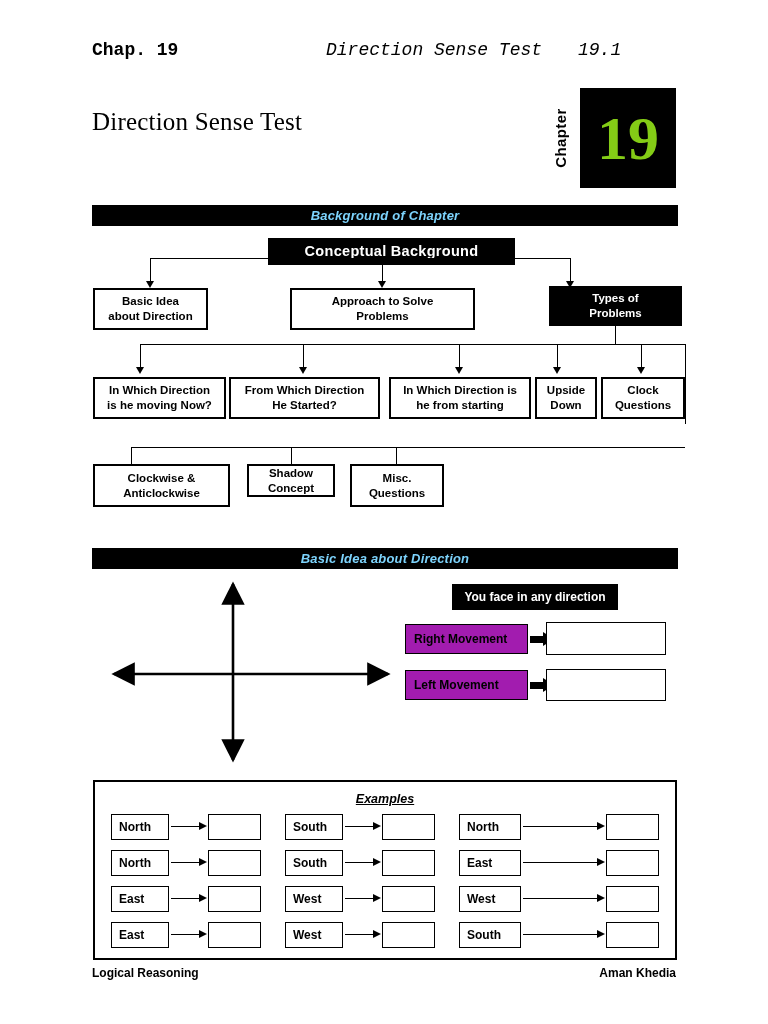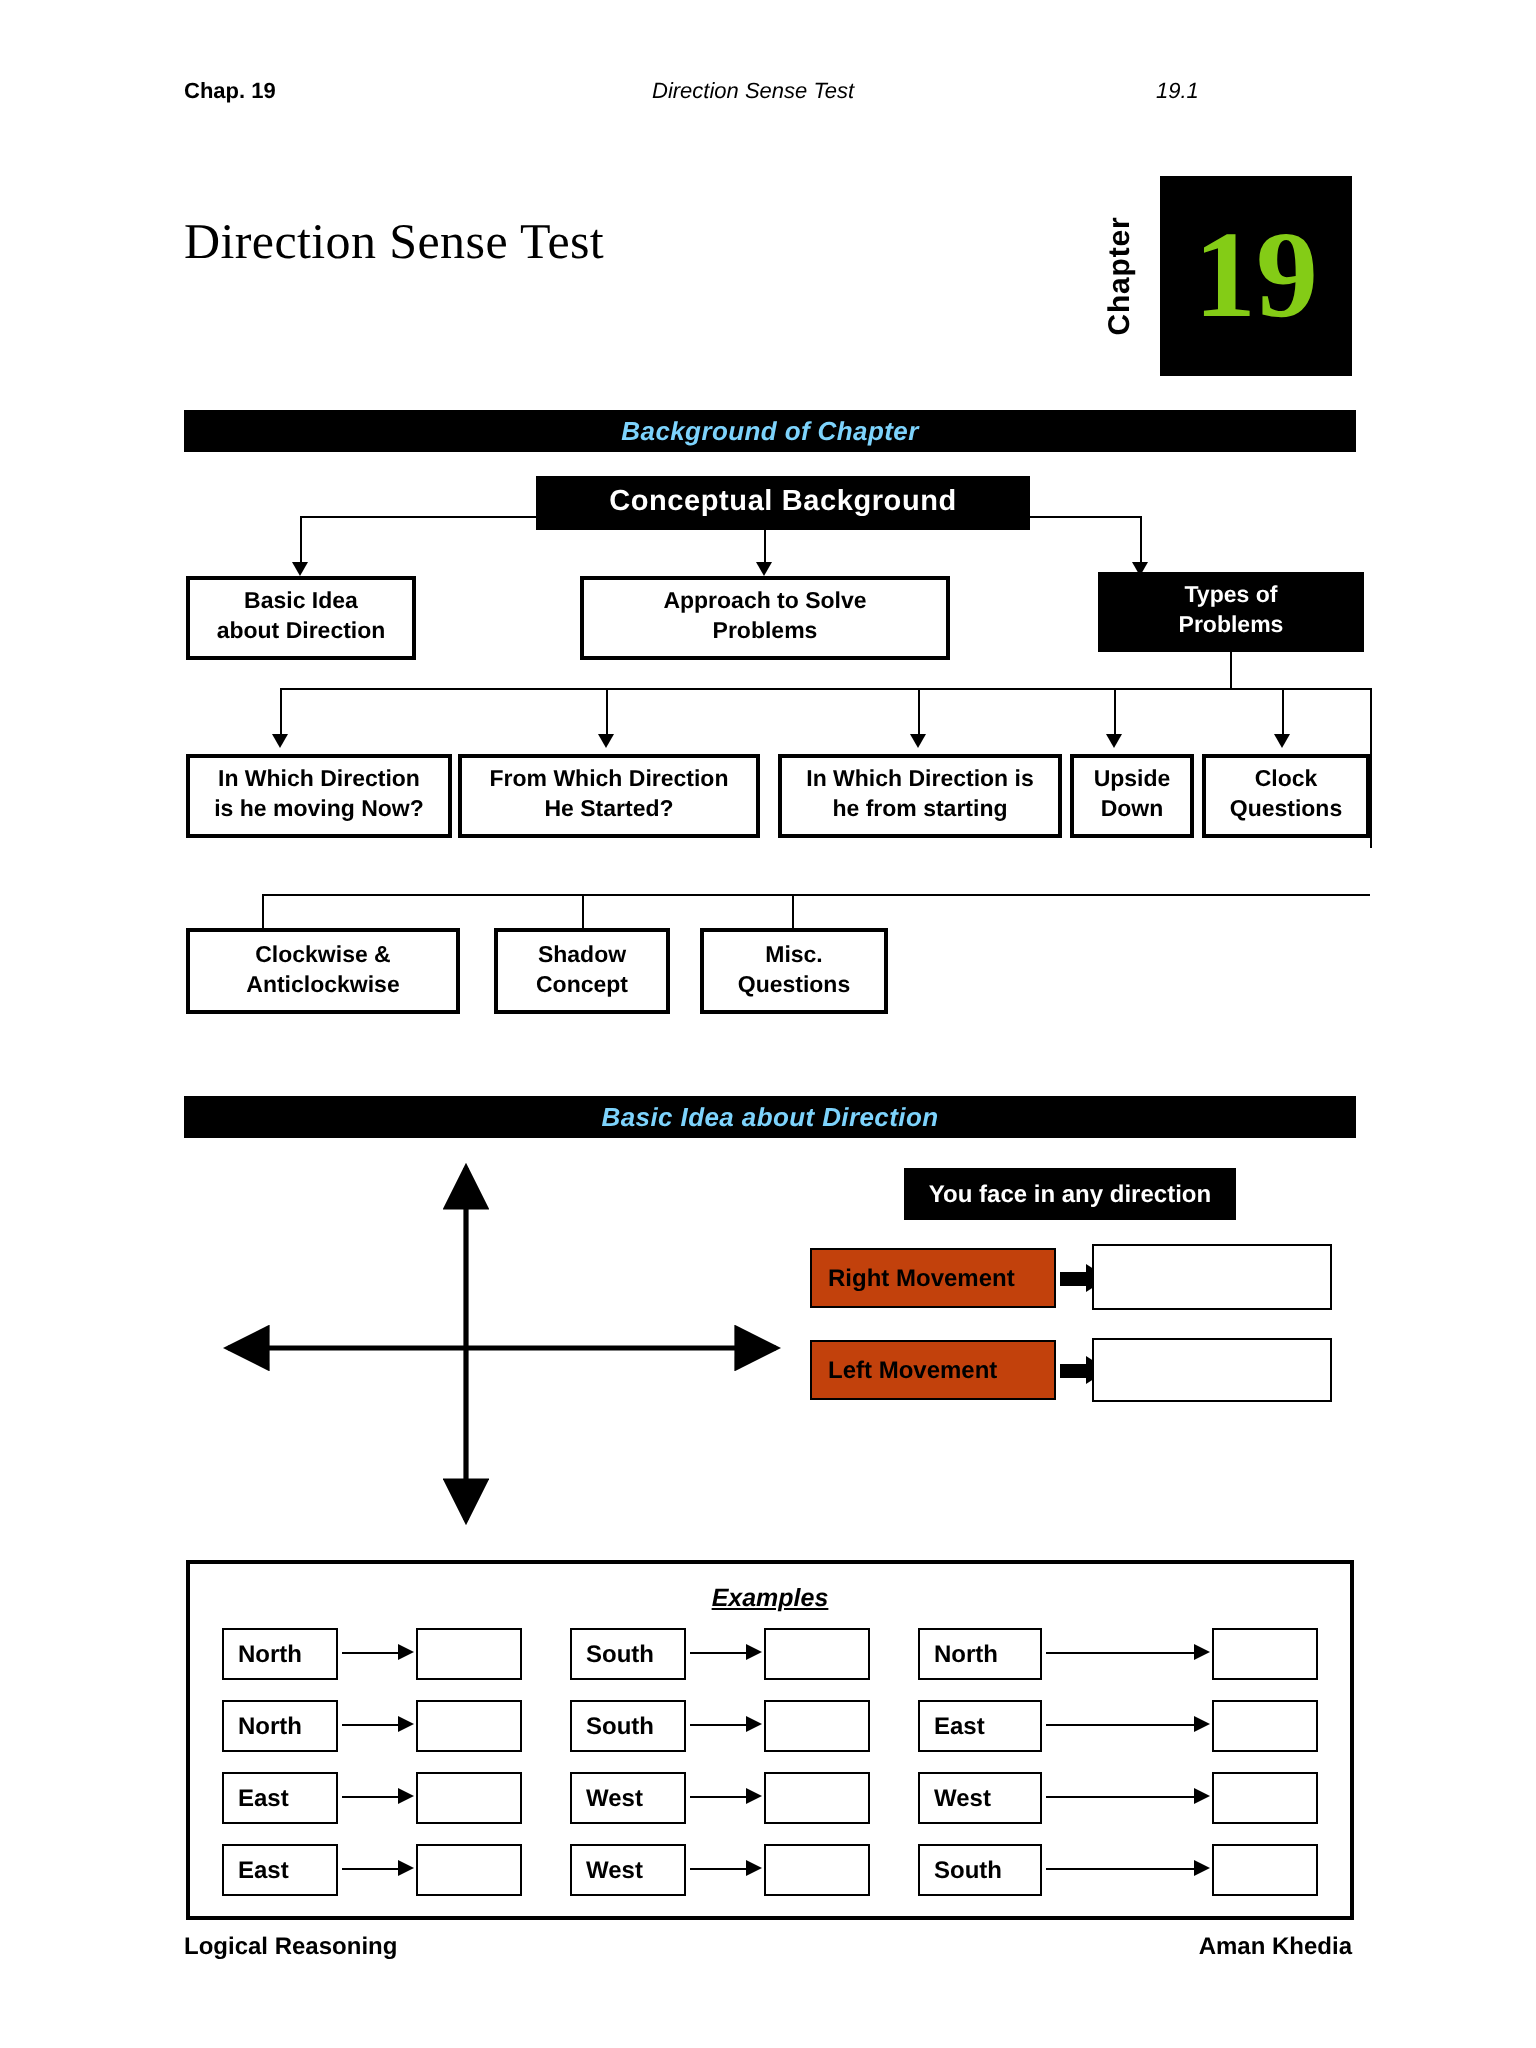--- a/index.html
+++ b/index.html
@@ -20,22 +20,22 @@
     position: absolute;
     left: 0; top: 0;
     width: 768px;
     height: 1024px;
   }
 
   
   .runhead {
     position: absolute;
     top: 40px;
-    font-family: Liberation Sans, sans-serif;
-    font-size: 11px;
+    font-family: Liberation Mono, monospace;
+    font-size: 18px;
     text-align: right;
   }
   .runhead-left   { left: 92px;  font-weight: bold; }
   .runhead-center { left: 326px; font-style: italic; }
   .runhead-right  { left: 578px; font-style: italic; }
 
   
   .chapter-title {
     position: absolute;
     left: 92px;
@@ -161,21 +161,21 @@
     align-items: center;
     justify-content: center;
     font-size: 12px;
     font-weight: bold;
     box-sizing: border-box;
   }
   .mbox {
     position: absolute;
     box-sizing: border-box;
     border: 1.8px solid #000000;
-    background: #c2410c;
+    background: #a21caf;
     display: flex;
     align-items: center;
     font-size: 12px;
     font-weight: bold;
     padding-left: 8px;
   }
   .blank-box {
     position: absolute;
     box-sizing: border-box;
     border: 1.8px solid #000000;
@@ -369,21 +369,21 @@
   <div class="arrow-down" style="left:286.5px; top:464px;"></div>
   <div class="ln-v" style="left:396px; top:447px; height:18px;"></div>
   <div class="arrow-down" style="left:391.5px; top:464px;"></div>
 
   <div class="fbox" style="left:93px; top:464px; width:137px; height:43px;">
     <span>
       <span>Clockwise &amp;</span><br>
       <span>Anticlockwise</span>
     </span>
   </div>
-  <div class="fbox" style="left:247px; top:464px; width:88px; height:43px;">
+  <div class="fbox" style="left:247px; top:464px; width:88px; height:33px;">
     <span>
       <span>Shadow</span><br>
       <span>Concept</span>
     </span>
   </div>
   <div class="fbox" style="left:350px; top:464px; width:94px; height:43px;">
     <span>
       <span>Misc.</span><br>
       <span>Questions</span>
     </span>

